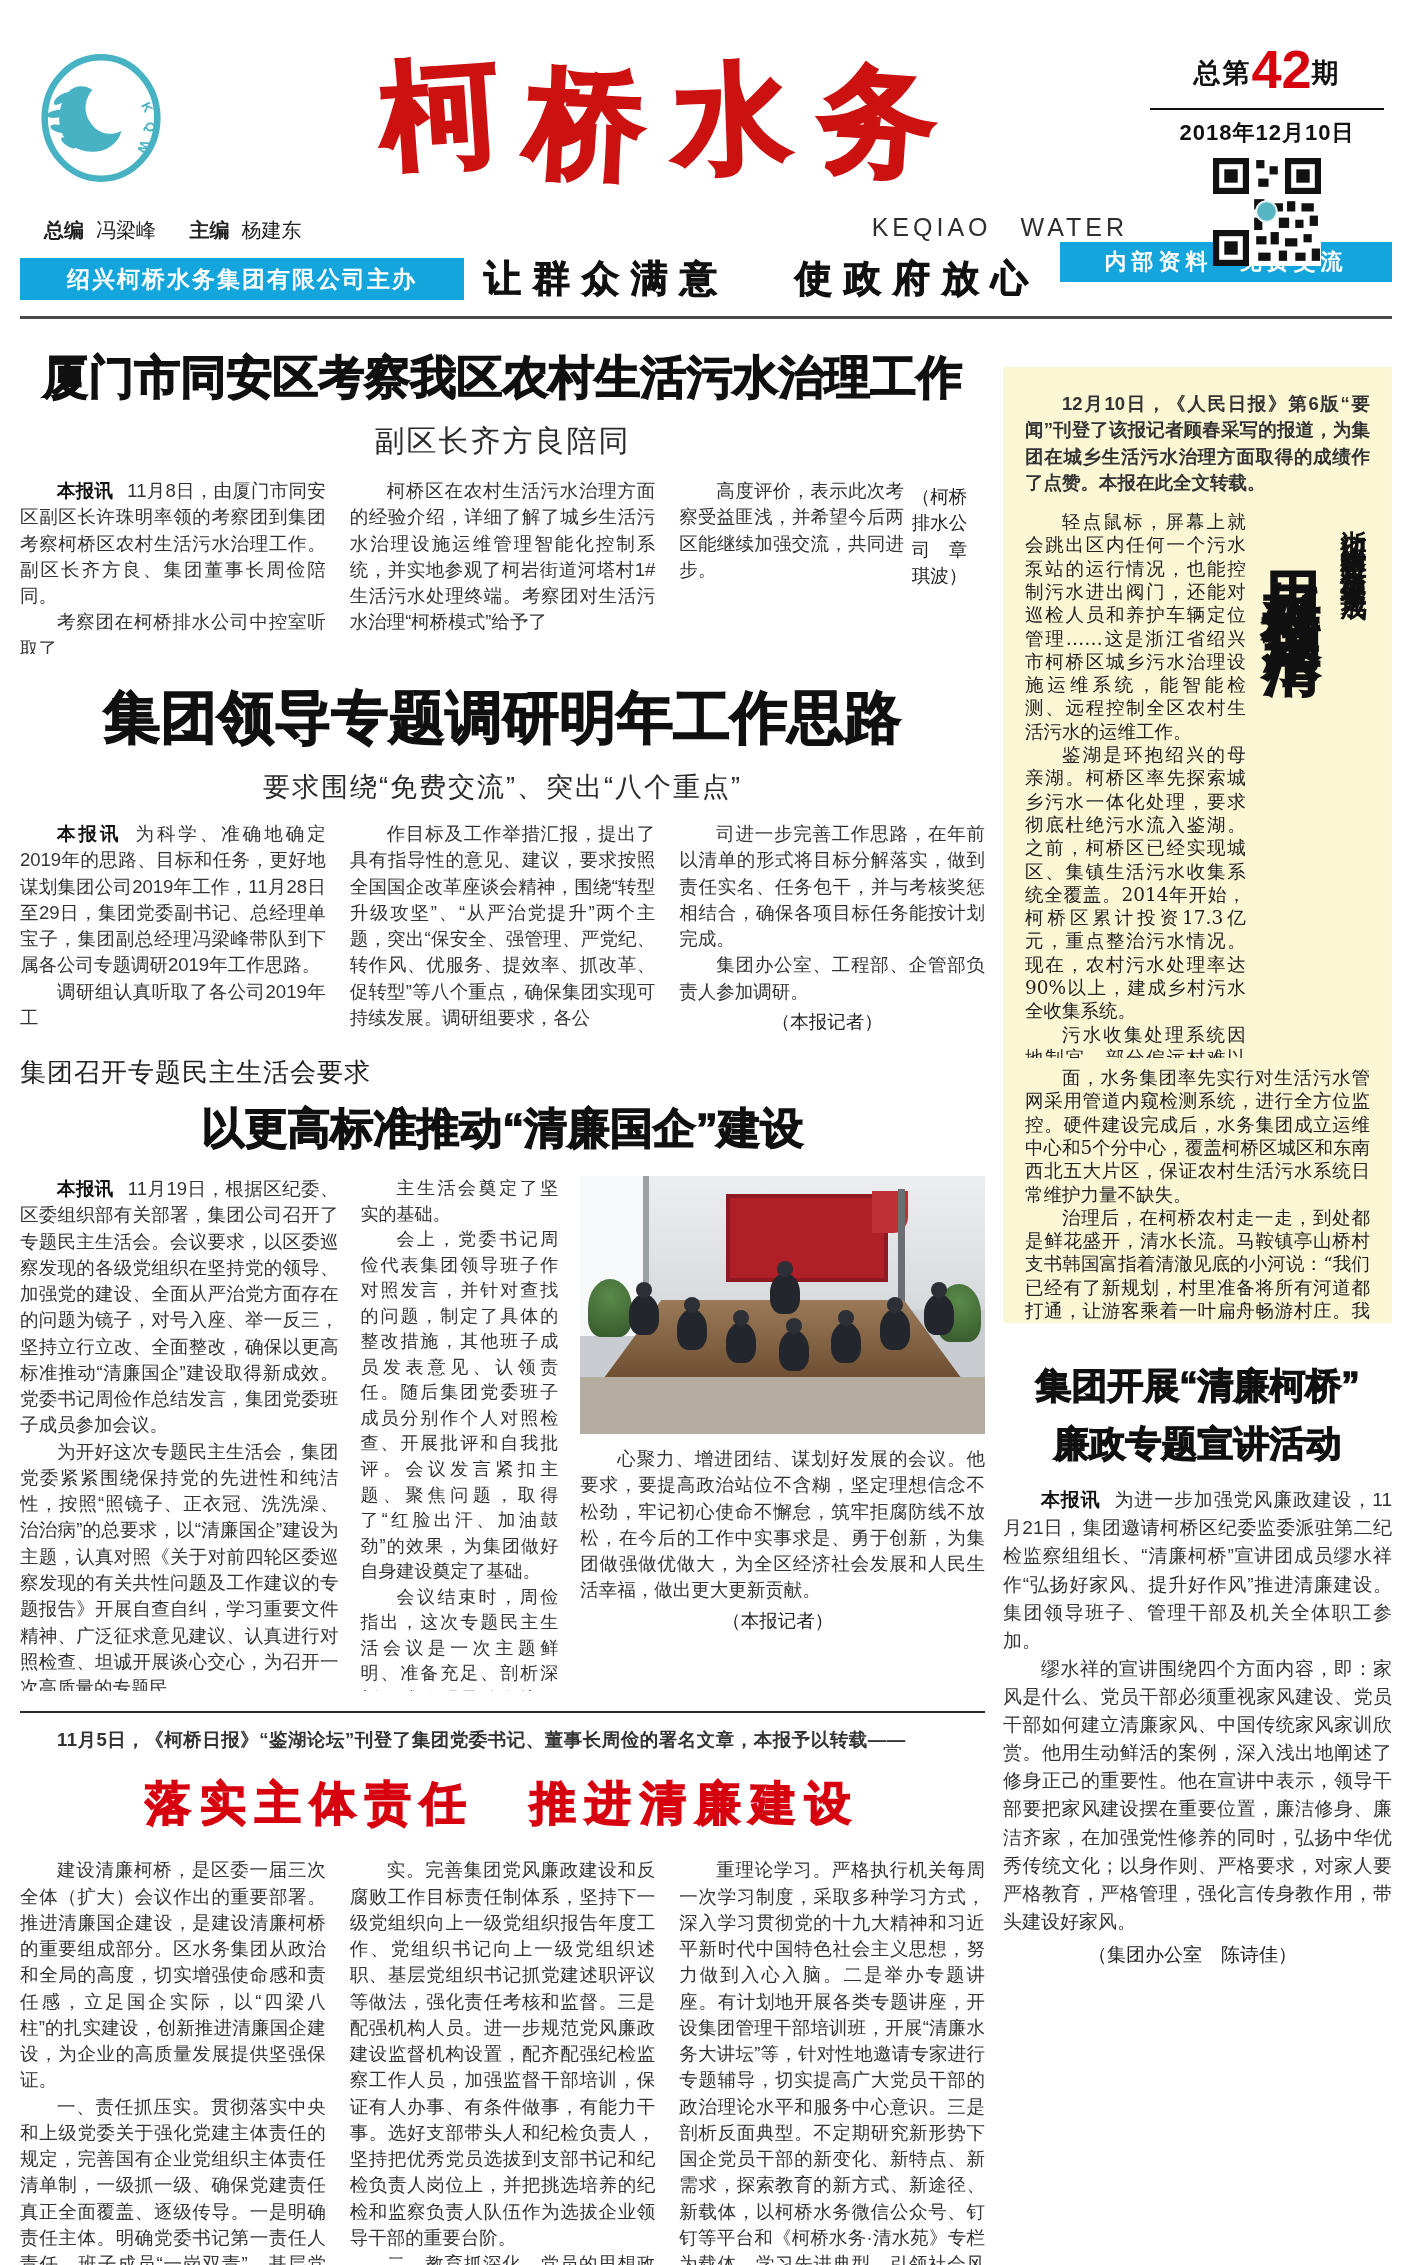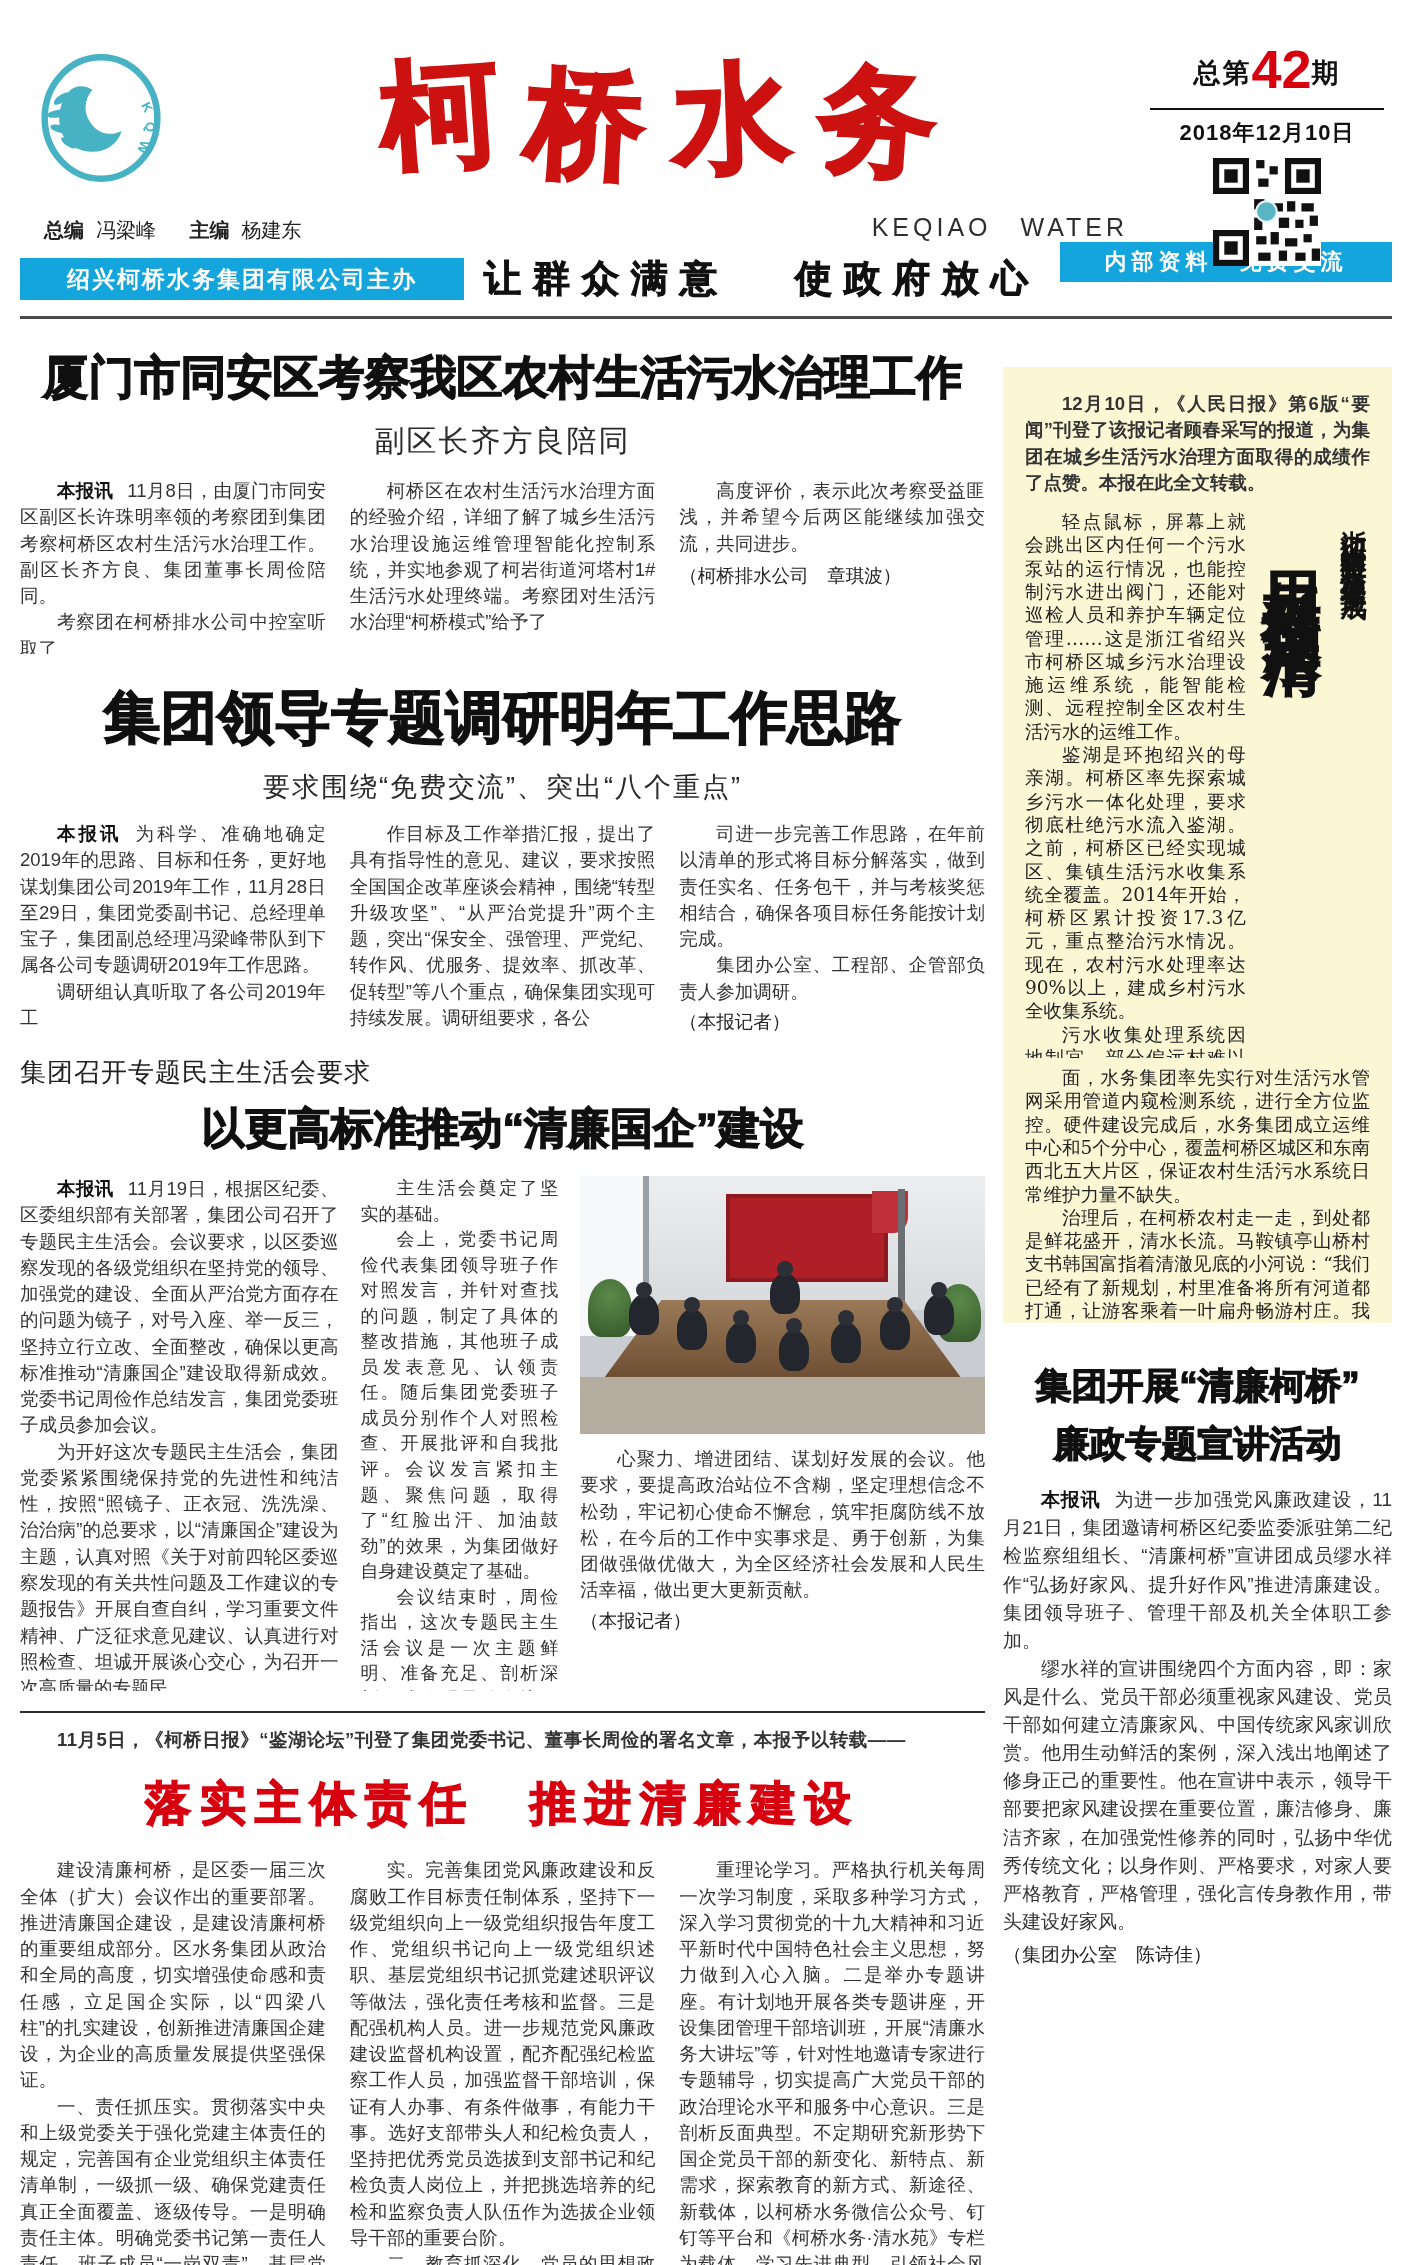--- a/index.html
+++ b/index.html
@@ -38,28 +38,28 @@
   .content { display:flex; gap:18px; padding:14px 20px 0 20px; }
   .left-main { width:965px; flex:0 0 auto; }
   .rail { flex:1; min-width:0; }
 
   
   .fat { -webkit-text-stroke:1.3px currentColor; }
   .cols { display:flex; gap:24px; }
   .col { flex:1; min-width:0; }
   .left-main p, .rail p { font-size:18.5px; line-height:1.42; text-align:justify; text-indent:2em; color:#333; }
   .lead { font-weight:bold; margin-right:14px; color:#111; }
-  p.byline { text-indent:0; text-align:left; font-family:"DejaVu Serif",serif; color:#222; padding-right:10px; margin-top:4px; }
+  p.byline { text-indent:0; text-align:center; font-family:"DejaVu Serif",serif; color:#222; padding-right:10px; margin-top:4px; }
 
   
   .a1 { margin-top:14px; }
   .a1-h { font-size:46px; font-weight:900; text-align:center; color:#101010; letter-spacing:0; white-space:nowrap; }
   .a-sub { font-size:30px; font-weight:400; text-align:center; color:#2b2b2b; margin:12px 0 16px 0; letter-spacing:2px; }
   .a1-body { height:176px; overflow:hidden; }
-  .a1 .col:last-child { display:flex; flex-direction:column; }
+  .a1 .col:last-child { display:flex; }
   .a1 .col:last-child .byline { margin-top:6px; }
 
   
   .a2 { margin-top:26px; }
   .a2-h { font-size:57px; font-weight:900; text-align:center; color:#101010; }
   .a2-sub { font-size:27px; }
   .a2-body { height:210px; overflow:hidden; }
 
   
   .a3 { margin-top:24px; }

